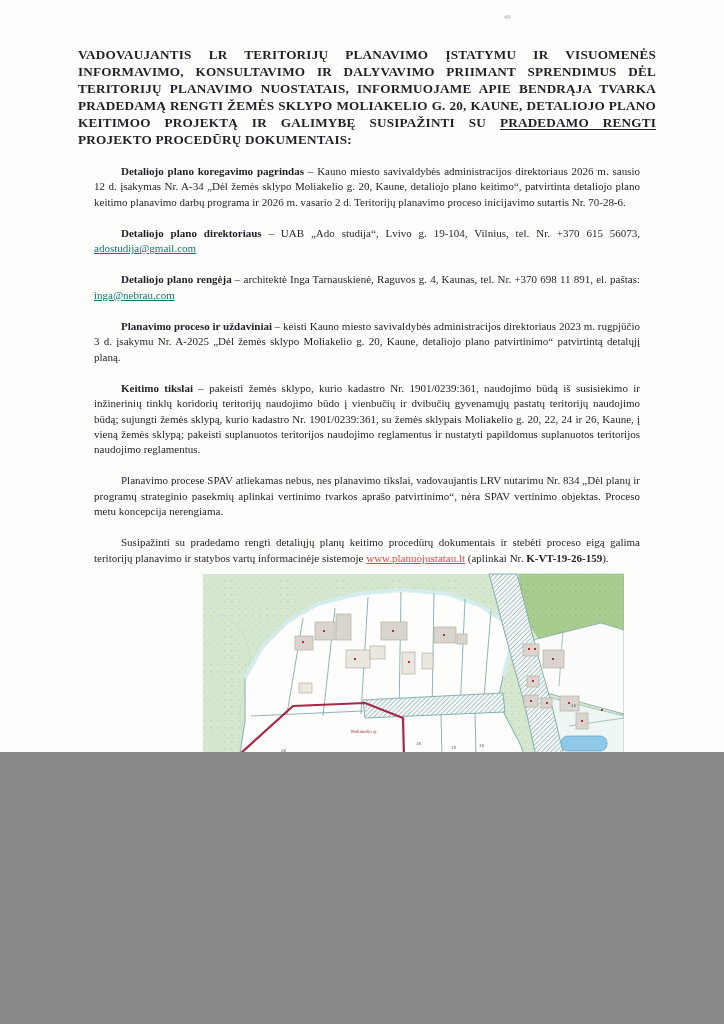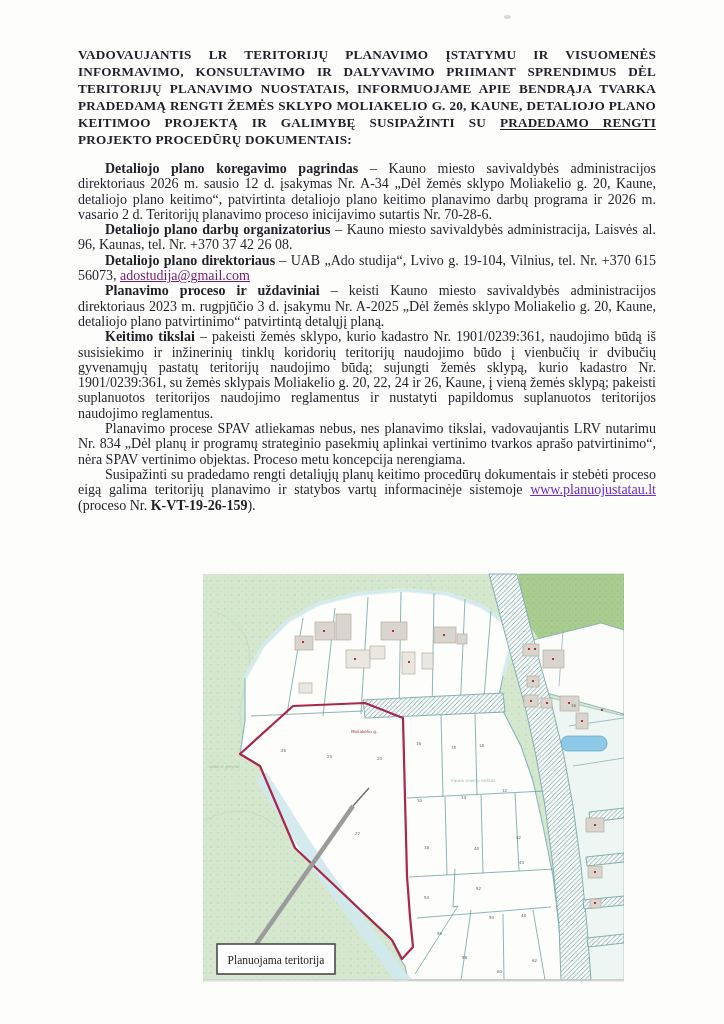--- a/index.html
+++ b/index.html
@@ -1,61 +1,61 @@
 <!DOCTYPE html>
 <html><head>
 <meta charset="utf-8">
 <style>
   html,body{margin:0;padding:0;background:#888;}
   .page{
-    position:relative;width:724px;height:1024px;background:#fdfdfc;overflow:hidden;
+    position:relative;width:724px;height:752px;background:#fdfdfc;overflow:hidden;
     font-family:"Liberation Serif","DejaVu Serif",serif;color:#1f1f28;
     margin:0 auto;
   }
   .scan-artifact{position:absolute;left:504px;top:15px;width:7px;height:4px;background:#d9d9d6;border-radius:50%;}
   .doc{position:absolute;left:78px;top:46px;width:578px;}
   .heading{
     margin:0 0 13px 0;font-weight:bold;font-size:13.2px;line-height:17px;
     text-align:justify;letter-spacing:.2px;
   }
   .heading .u{text-decoration:underline;text-underline-offset:2px;}
-  p.body{margin:0;font-size:14px;line-height:15.3px;text-align:justify;text-indent:27px;}
+  p.body{margin:16px;font-size:11px;line-height:15.3px;text-align:justify;text-indent:27px;}
   p.body b{font-weight:bold;}
-  a.doclink{color:#701a75;text-decoration:underline;cursor:pointer;}
-  a.weblink{color:#6d28d9;text-decoration:underline;cursor:pointer;}
+  a.doclink{color:#0f766e;text-decoration:underline;cursor:pointer;}
+  a.weblink{color:#ef4444;text-decoration:underline;cursor:pointer;}
   p.underlined-para{text-decoration:underline;text-underline-offset:2px;}
   .map-wrap{position:absolute;left:168px;top:566px;width:421px;height:416px;margin-left:35px;}
   .map-wrap svg{display:block;}
   .parcel-num{font-family:"DejaVu Sans",sans-serif;font-size:4px;fill:#5a6a6a;}
   .map-microlabel{font-family:"DejaVu Sans",sans-serif;}
   .legend-text{font-family:"Liberation Serif",serif;font-size:11.5px;fill:#222;}
 </style>
 </head>
 <body>
 
 <div class="page">
   <div class="scan-artifact"></div>
 
   <div class="doc">
     <p class="heading"><span>VADOVAUJANTIS LR TERITORIJŲ PLANAVIMO ĮSTATYMU IR VISUOMENĖS INFORMAVIMO, KONSULTAVIMO IR DALYVAVIMO PRIIMANT SPRENDIMUS DĖL TERITORIJŲ PLANAVIMO NUOSTATAIS, INFORMUOJAME APIE BENDRĄJA TVARKA PRADEDAMĄ RENGTI ŽEMĖS SKLYPO MOLIAKELIO G. 20, KAUNE, DETALIOJO PLANO KEITIMOO PROJEKTĄ IR GALIMYBĘ SUSIPAŽINTI SU </span><span class="u">PRADEDAMO RENGTI</span><span> PROJEKTO PROCEDŪRŲ DOKUMENTAIS:</span></p>
 
     <p class="body"><b>Detaliojo plano koregavimo pagrindas</b><span> – Kauno miesto savivaldybės administracijos direktoriaus 2026 m. sausio 12 d. įsakymas Nr. A-34 „Dėl žemės sklypo Moliakelio g. 20, Kaune, detaliojo plano keitimo“, patvirtinta detaliojo plano keitimo planavimo darbų programa ir 2026 m. vasario 2 d. Teritorijų planavimo proceso inicijavimo sutartis  Nr. 70-28-6.</span></p>
 
-    <p class="body"><b>Detaliojo plano darbų organizatorius</b><span> – Kauno miesto savivaldybės administracija, Laisvės al. 96, Kaunas, tel. Nr. +370 37 42 26 08.</span></p>
 
     <p class="body"><b>Detaliojo plano direktoriaus</b><span> – UAB „Ado studija“, Lvivo g. 19-104, Vilnius, tel. Nr. +370 615 56073, </span><a class="doclink">adostudija@gmail.com</a></p>
 
+    <p class="body"><b>Detaliojo plano rengėja</b><span> – architektė Inga Tarnauskienė, Raguvos g. 4, Kaunas, tel. Nr. +370 698 11 891, el. paštas: </span><a class="doclink">inga@nebrau.com</a></p>
 
     <p class="body"><b>Planavimo proceso ir uždaviniai</b><span> – keisti Kauno miesto savivaldybės administracijos direktoriaus 2023 m. rugpjūčio 3 d. įsakymu Nr. A-2025 „Dėl žemės sklypo Moliakelio g. 20, Kaune, detaliojo plano patvirtinimo“ patvirtintą detalųjį planą.</span></p>
 
     <p class="body"><b>Keitimo tikslai</b><span> – pakeisti žemės sklypo, kurio kadastro Nr. 1901/0239:361, naudojimo būdą iš susisiekimo ir inžinerinių tinklų koridorių teritorijų naudojimo būdo į vienbučių ir dvibučių gyvenamųjų pastatų teritorijų naudojimo būdą; sujungti žemės sklypą, kurio kadastro Nr. 1901/0239:361, su žemės sklypais Moliakelio g. 20, 22, 24 ir 26, Kaune, į vieną žemės sklypą; pakeisti suplanuotos teritorijos naudojimo reglamentus ir nustatyti papildomus suplanuotos teritorijos naudojimo reglamentus.</span></p>
 
     <p class="body"><span>Planavimo procese SPAV atliekamas nebus, nes planavimo tikslai, vadovaujantis LRV nutarimu Nr. 834 „Dėl planų ir programų strateginio pasekmių aplinkai vertinimo tvarkos aprašo patvirtinimo“, nėra SPAV vertinimo objektas. Proceso metu koncepcija nerengiama.</span></p>
 
-    <p class="body"><span>Susipažinti su pradedamo rengti detaliųjų planų keitimo procedūrų dokumentais ir stebėti proceso eigą galima teritorijų planavimo ir statybos vartų informacinėje sistemoje </span><a class="weblink">www.planuojustatau.lt</a><span> (proceso Nr. </span><b>K-VT-19-26-159</b><span>).</span></p>
+    <p class="body"><span>Susipažinti su pradedamo rengti detaliųjų planų keitimo procedūrų dokumentais ir stebėti proceso eigą galima teritorijų planavimo ir statybos vartų informacinėje sistemoje </span><a class="weblink">www.planuojustatau.lt</a><span> (aplinkai Nr. </span><b>K-VT-19-26-159</b><span>).</span></p>
 
   </div>
 
   <div class="map-wrap">
   <svg width="421" height="416" viewBox="0 0 421 416" xmlns="http://www.w3.org/2000/svg">
     <defs>
       <pattern id="grass" width="7" height="7" patternUnits="userSpaceOnUse">
         <rect width="7" height="7" fill="#d6e7d0"></rect>
         <rect x="0" y="0" width="1.6" height="1.6" fill="#c2dcba"></rect>
         <rect x="3.5" y="3.8" width="1.4" height="1.4" fill="#cde2c4"></rect>

